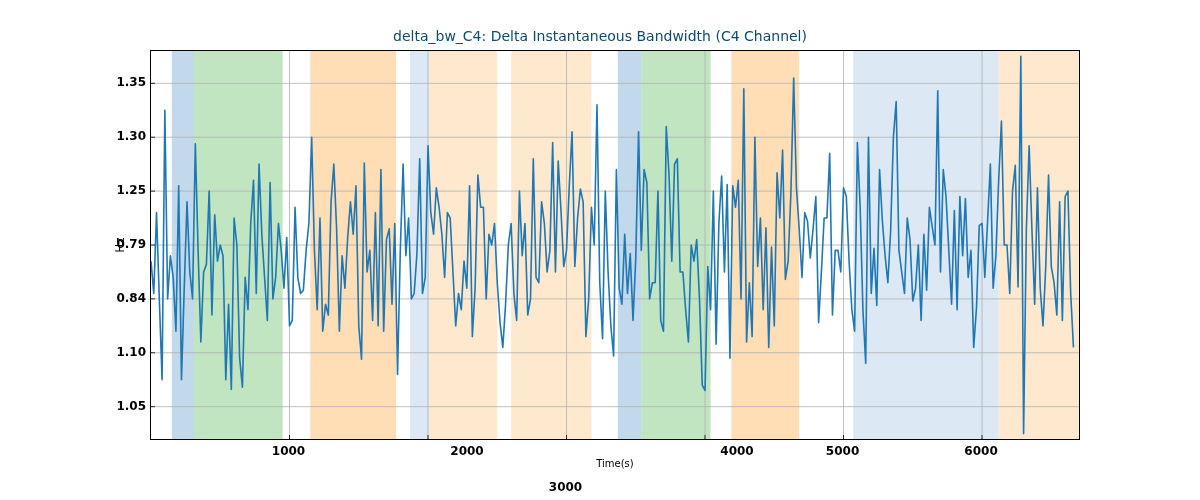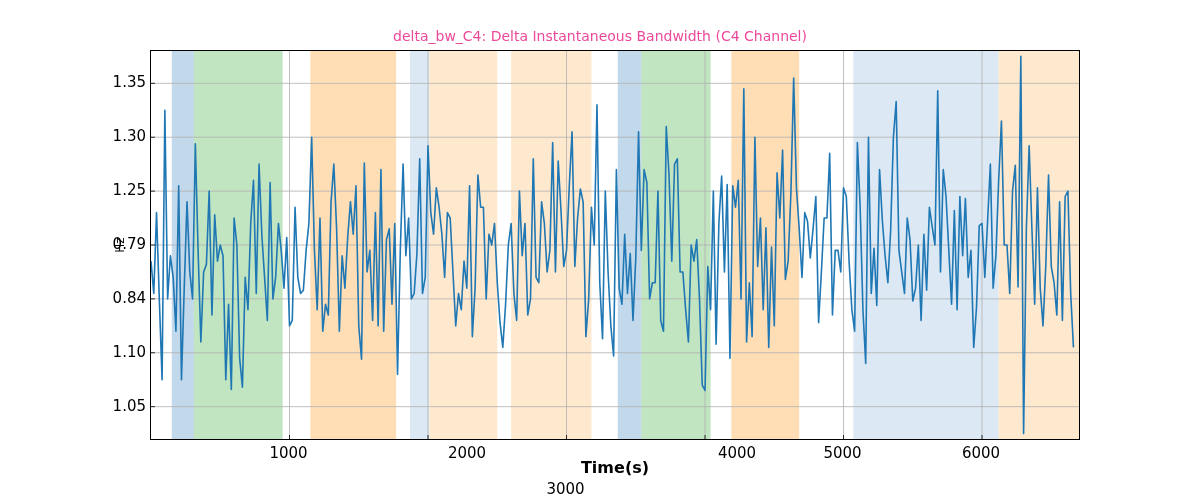--- a/index.html
+++ b/index.html
@@ -17,21 +17,21 @@
     width: 1200px;
     height: 500px;
   }
   .title {
     position: absolute;
     left: 0;
     width: 1200px;
     top: 28px;
     text-align: center;
     font-size: 14px;
-    color: #ec4899;
+    color: #0c4a6e;
   }
   .axes {
     position: absolute;
     left: 150px;
     top: 50px;
     width: 930px;   
     height: 390px;  
     border: 1px solid #000000;
     box-sizing: border-box;
     background: #ffffff;
@@ -40,42 +40,42 @@
     position: absolute;
     left: 0;
     top: 0;
   }
   .xlabel {
     position: absolute;
     left: 150px;
     width: 930px;
     top: 458px;
     text-align: center;
-    font-size: 16px;
-    font-weight: bold;
+    font-size: 10px;
   }
   .ylabel {
     position: absolute;
     left: 112px;
     top: 50px;
     height: 390px;
     width: 16px;
     display: flex;
     align-items: center;
     justify-content: center;
   }
   .ylabel span {
     transform: rotate(-90deg);
     white-space: nowrap;
     font-size: 12px;
   }
   .tick-label {
     position: absolute;
-    font-size: 15px;
+    font-size: 12px;
     color: #000000;
+    font-weight: bold;
   }
   .tick-x {
     transform: translateX(-50%);
     top: 444px;
   }
   .tick-y {
     right: 1054px; 
     transform: translateY(-50%);
     text-align: right;
     width: 40px;

